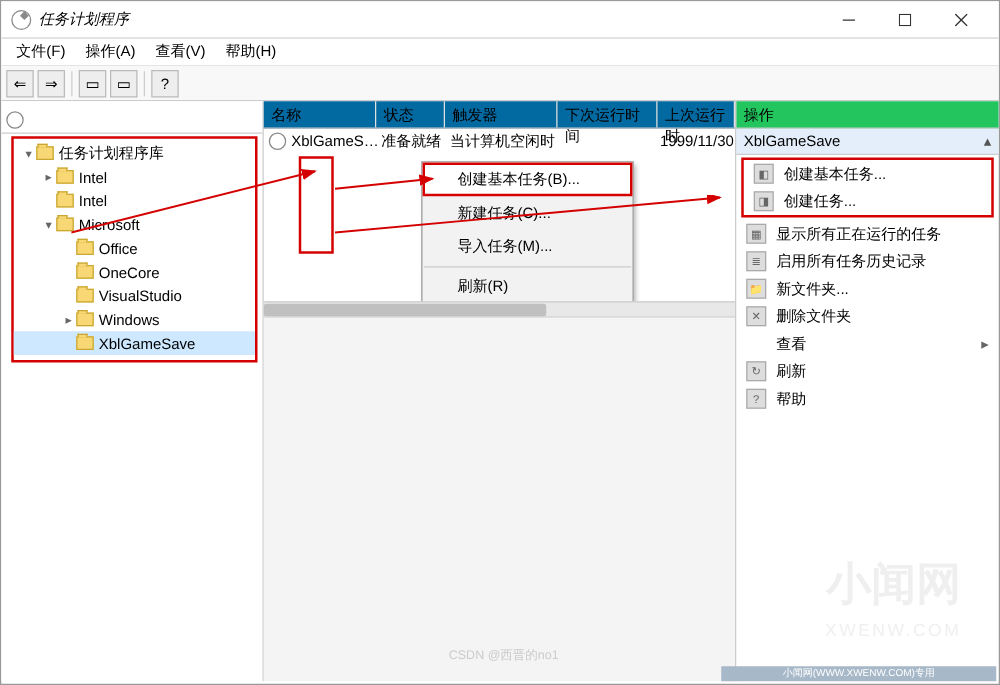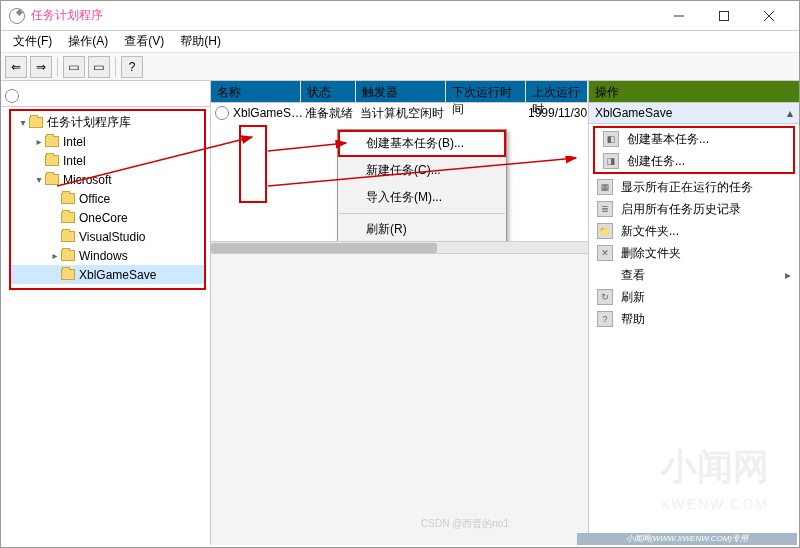--- a/index.html
+++ b/index.html
@@ -1,21 +1,21 @@
 <!DOCTYPE html>
 <html><head>
 <meta charset="utf-8">
 <style>
 * { box-sizing: border-box; margin: 0; padding: 0; font-family: "Microsoft YaHei", "Segoe UI", sans-serif; font-size: 12px; }
 body { background: #fff; width: 800px; height: 548px; overflow: hidden; border: 1px solid #999; position: relative; }
 
 .titlebar { height: 30px; display: flex; align-items: center; padding: 0 8px; border-bottom: 1px solid #ccc; background: #fff; }
 .titlebar .app-icon { width: 16px; height: 16px; margin-right: 6px; border: 1px solid #888; border-radius: 8px; position: relative; }
 .titlebar .app-icon::after { content: ""; position: absolute; width: 5px; height: 5px; top: 1px; left: 7px; background: #888; transform: rotate(45deg); }
-.titlebar .title { flex: 1; color: #ec4899; }
+.titlebar .title { flex: 1; color: #000000; font-style: italic; }
 .win-btns { display: flex; }
 .win-btn { width: 45px; height: 28px; display: flex; align-items: center; justify-content: center; color: #333; }
 .win-btn svg { stroke: #333; stroke-width: 1; fill: none; }
 
 .menubar { height: 22px; display: flex; align-items: center; padding: 0 4px; background: #fff; border-bottom: 1px solid #e5e5e5; }
 .menubar span { padding: 2px 8px; }
 
 .toolbar { height: 28px; display: flex; align-items: center; padding: 2px 4px; gap: 3px; background: #f8f8f8; border-bottom: 1px solid #ccc; }
 .tbtn { width: 22px; height: 22px; border: 1px solid #bbb; background: #eee; display: flex; align-items: center; justify-content: center; }
 .tbsep { width: 1px; height: 20px; background: #ccc; margin: 0 2px; }
@@ -43,32 +43,32 @@
 
 .ctx-menu { position: absolute; left: 126px; top: 48px; width: 170px; background: #f2f2f2; border: 1px solid #999; box-shadow: 2px 2px 4px rgba(0,0,0,0.3); }
 .ctx-item { padding: 5px 8px 5px 28px; position: relative; }
 .ctx-item.hl { background: #fff; border: 2px solid #d40000; padding: 3px 6px 3px 26px; }
 .ctx-sep { height: 1px; background: #ccc; margin: 2px 1px; }
 
 .scroll-track { height: 12px; background: #e8e8e8; border-top: 1px solid #ccc; position: relative; margin-top: auto; }
 .scroll-thumb { position: absolute; height: 10px; top: 1px; left: 0; width: 60%; background: #c0c0c0; border-radius: 2px; }
 
 .actions-pane { width: 210px; display: flex; flex-direction: column; }
-.actions-title { height: 22px; padding: 3px 6px; border-bottom: 1px solid #ccc; background: #4d7c0f; }
+.actions-title { height: 22px; padding: 3px 6px; border-bottom: 1px solid #ccc; background: #22c55e; }
 .actions-sub { background: #e4eefa; padding: 3px 6px; border-bottom: 1px solid #ccc; display: flex; }
 .actions-sub .tri { margin-left: auto; color: #555; }
 .action-row { display: flex; align-items: center; height: 22px; padding: 2px 8px; }
 .action-icon { width: 16px; height: 16px; margin-right: 8px; background: #ddd; border: 1px solid #aaa; display: flex; align-items: center; justify-content: center; font-size: 9px; color: #666; }
 .action-topbox { border: 2px solid #d40000; margin: 2px 4px; }
 
 .red-arrow { position: absolute; pointer-events: none; }
 .watermark1 { position: absolute; right: 30px; bottom: 55px; font-size: 36px; color: #e0e0e0; font-weight: bold; opacity: 0.5; pointer-events: none; }
 .watermark2 { position: absolute; right: 30px; bottom: 35px; font-size: 14px; color: #e0e0e0; letter-spacing: 2px; opacity: 0.5; pointer-events: none; }
-.footer-bar { position: absolute; bottom: 2px; right: 2px; left: 576px; height: 12px; background: #a7b8c8; font-size: 8px; color: #fff; text-align: center; line-height: 12px; font-style: italic; }
-.footer-csdn { position: absolute; bottom: 16px; left: 358px; right: 222px; color: #ccc; font-size: 10px; text-align: center; padding-right: 6px; }
+.footer-bar { position: absolute; bottom: 2px; right: 2px; left: 576px; height: 12px; background: #a7b8c8; font-size: 8px; color: #fff; text-align: center; line-height: 12px; }
+.footer-csdn { position: absolute; bottom: 16px; left: 358px; right: 222px; color: #ccc; font-size: 10px; text-align: left; padding-right: 6px; }
 </style>
 </head>
 <body>
 
 <div class="titlebar">
   <div class="app-icon"></div>
   <div class="title">任务计划程序</div>
   <div class="win-btns">
     <div class="win-btn">
         <svg width="10" height="10">

